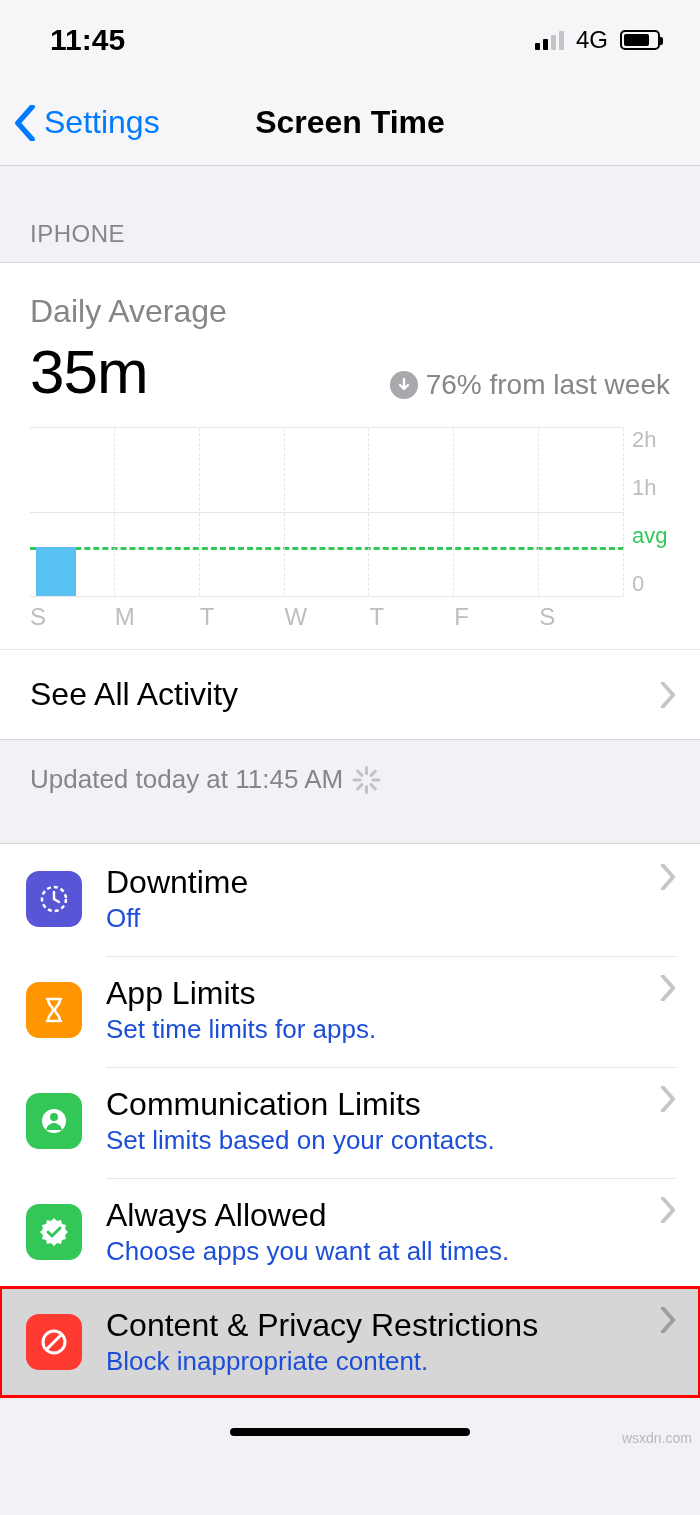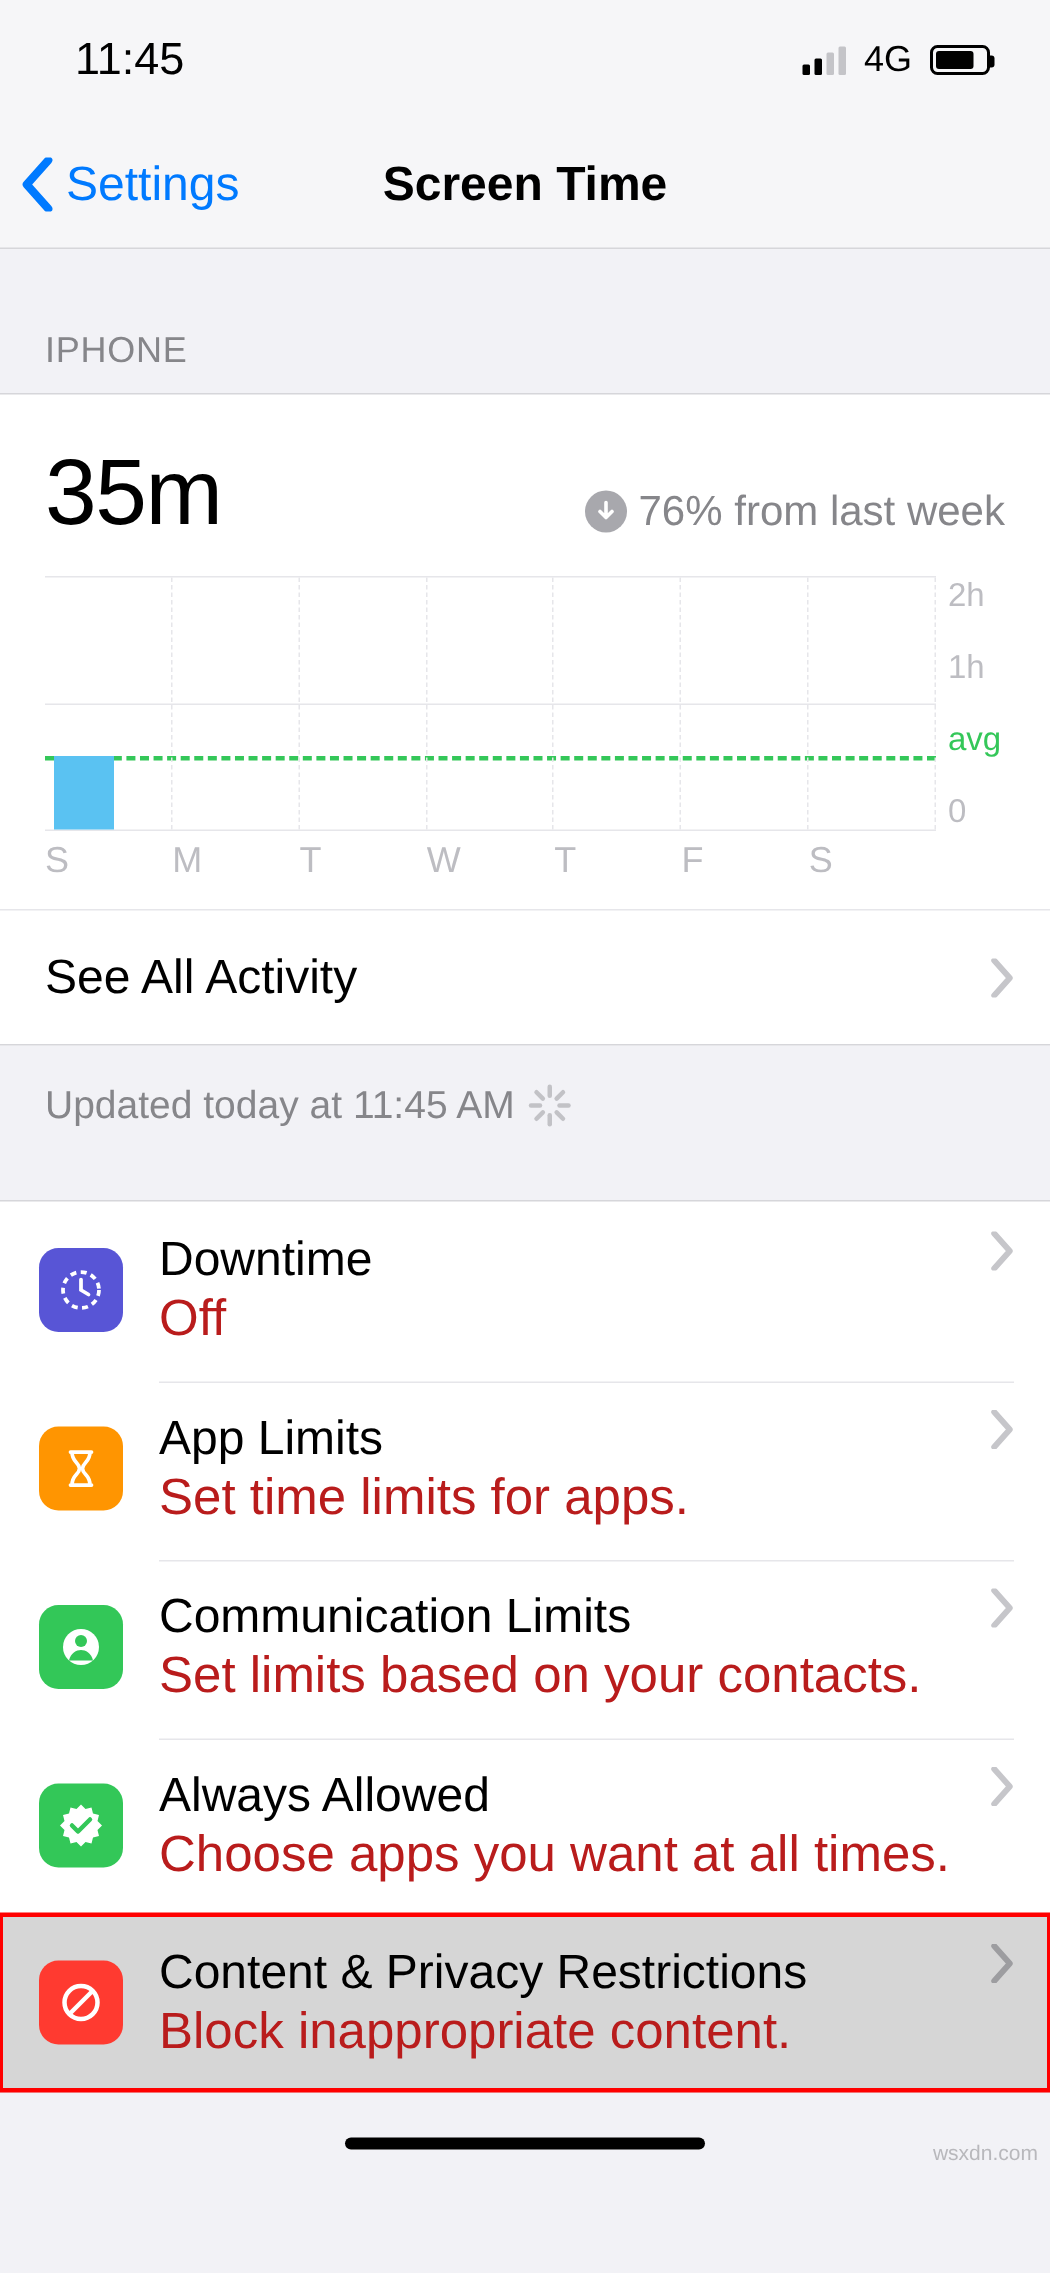--- a/index.html
+++ b/index.html
@@ -12,21 +12,21 @@
 
   
   .status-bar {
     height: 80px;
     background: #f6f6f8;
     display: flex;
     align-items: center;
     justify-content: space-between;
     padding: 0 40px 0 50px;
   }
-  .status-bar .time { font-size: 30px; font-weight: 400; }
+  .status-bar .time { font-size: 30px; font-weight: 700; }
   .status-right { display: flex; align-items: center; gap: 8px; }
   .sig-bars { display: flex; align-items: flex-end; gap: 3px; height: 20px; }
   .sig-bars span { width: 5px; background: #000; border-radius: 1px; }
   .sig-bars span.dim { background: #c4c4c8; }
   .sig-bars span:nth-child(1){height:7px}
   .sig-bars span:nth-child(2){height:11px}
   .sig-bars span:nth-child(3){height:15px}
   .sig-bars span:nth-child(4){height:19px}
   .net-label { font-size: 24px; font-weight: 400; margin: 0 4px; }
   .battery {
@@ -144,21 +144,21 @@
   .row .app-icon {
     width:56px; height:56px; border-radius:13px; flex-shrink:0;
     display:flex; align-items:center; justify-content:center;
   }
   .row .app-icon svg { width:34px; height:34px; }
   .row .row-inner {
     flex:1; display:flex; align-items:flex-start; justify-content:space-between;
     padding: 18px 0; margin: -18px 0;
   }
   .row .texts .t { font-size:32px; }
-  .row .texts .s { font-size:34px; color:#b91c1c; margin-top:2px; }
+  .row .texts .s { font-size:26px; color:#1d4ed8; margin-top:2px; }
 
   .row.highlight {
     background:#d6d6d6; outline:3px solid #ff0000; outline-offset:-2px;
   }
 
   .ic-purple { background:#5855d6; }
   .ic-orange { background:#ff9501; }
   .ic-green  { background:#33c758; }
   .ic-red    { background:#ff3a30; }
 
@@ -201,20 +201,21 @@
         </svg>
     <span>Settings</span>
   </div>
   <div class="nav-title">Screen Time</div>
 </div>
 
 <div class="section-header">IPHONE</div>
 
 <div class="card">
   <div class="usage">
+    <div class="da-label">Daily Average</div>
     <div class="usage-row">
       <div class="big">35m</div>
       <div class="trend">
         <span class="circ">
           <svg viewBox="0 0 16 16">
                 <path d="M8 2v9M4 8l4 4 4-4" fill="none" stroke="#fff" stroke-width="2.4" stroke-linecap="round" stroke-linejoin="round"></path>
               </svg>
         </span>
         <span>76% from last week</span>
       </div>

